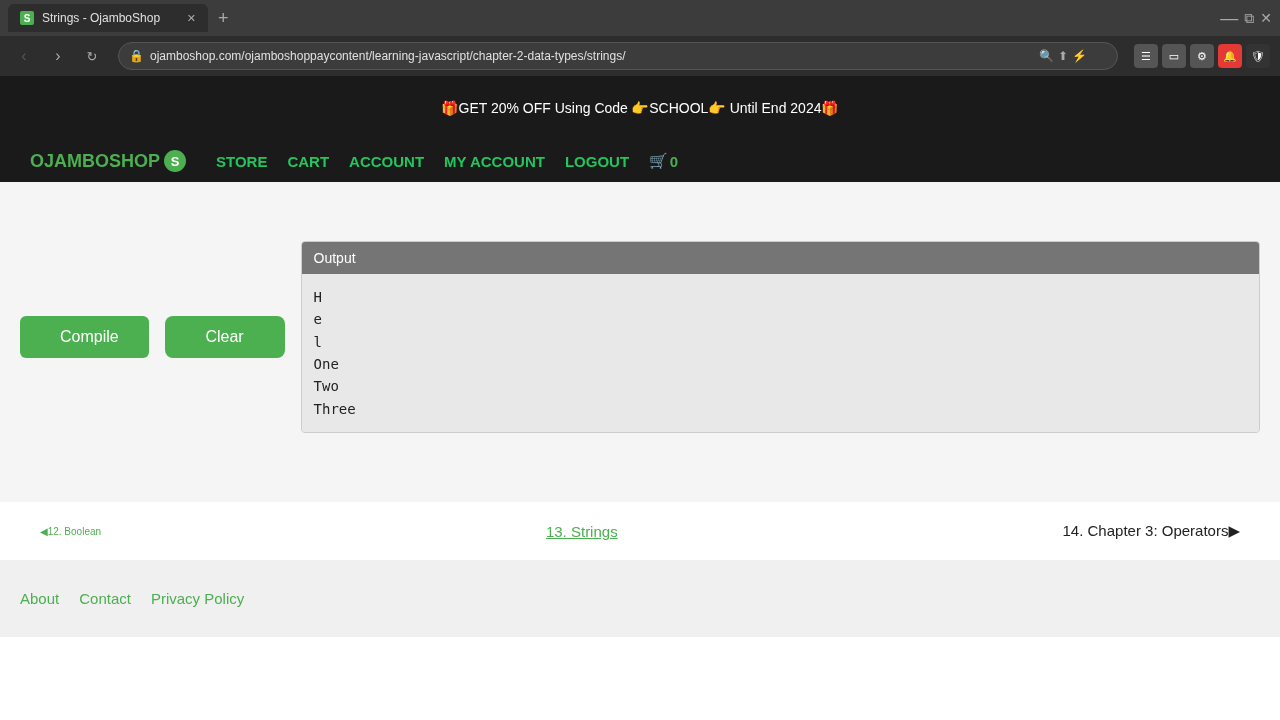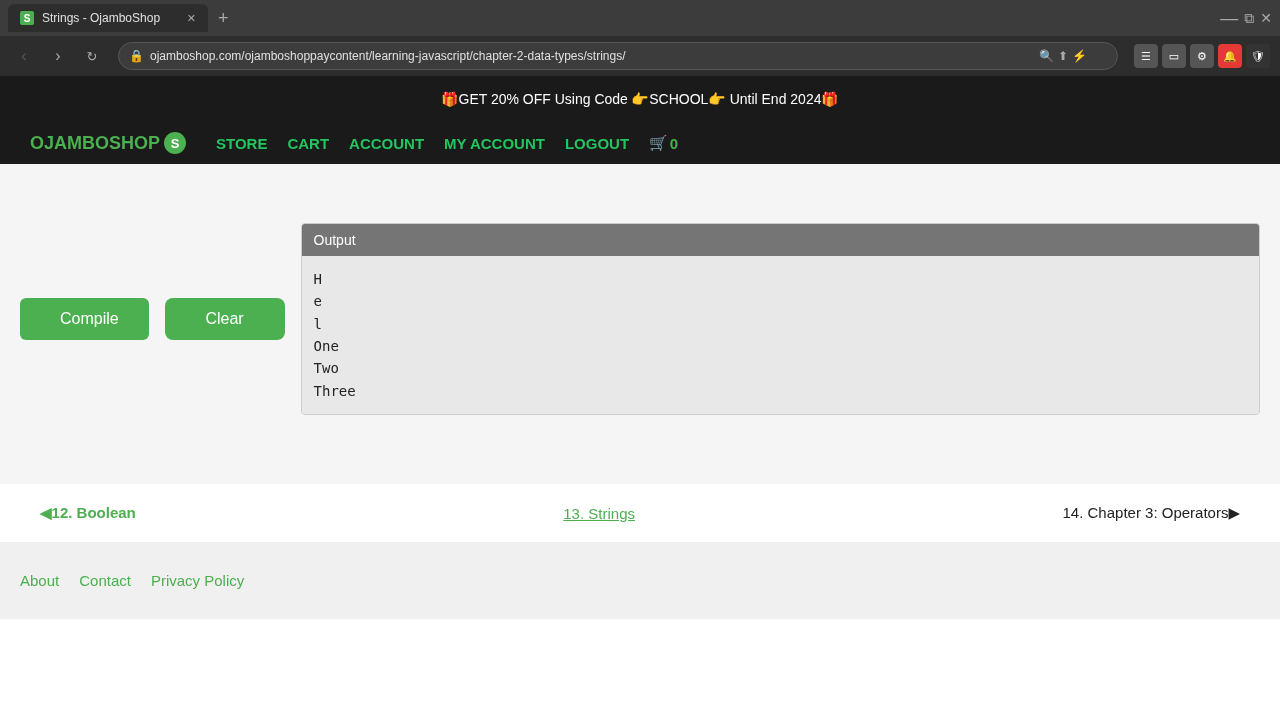--- a/index.html
+++ b/index.html
@@ -127,21 +127,21 @@
     .ext-icon.dark { background: #333; }
 
     
     .website { background: #fff; }
 
     
     .promo-bar {
       background: #1a1a1a;
       color: #fff;
       text-align: center;
-      padding: 15px;
+      padding: 24px;
       font-size: 14px;
     }
 
     
     .nav-bar {
       background: #1a1a1a;
       display: flex;
       align-items: center;
       padding: 10px 30px;
       gap: 20px;
@@ -252,27 +252,26 @@
     
     .nav-bottom {
       background: #fff;
       display: flex;
       justify-content: space-between;
       align-items: center;
       padding: 20px 40px;
     }
     .nav-prev {
       color: #4caf50;
-      font-size: 15px;
+      font-size: 10px;
       text-decoration: none;
       cursor: pointer;
       display: flex;
       align-items: center;
       gap: 4px;
-      font-weight: bold;
     }
     .nav-current {
       color: #4caf50;
       font-size: 15px;
       text-decoration: underline;
       cursor: pointer;
     }
     .nav-next {
       color: #222;
       font-size: 15px;

